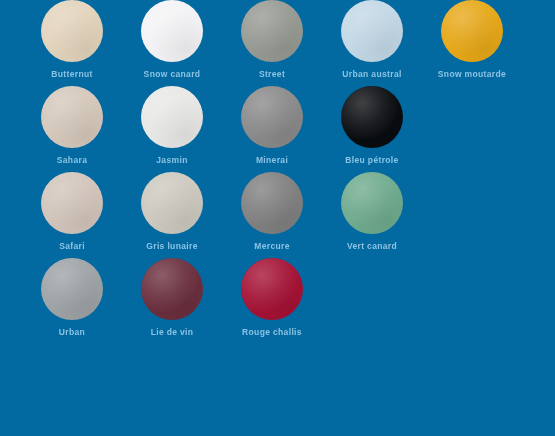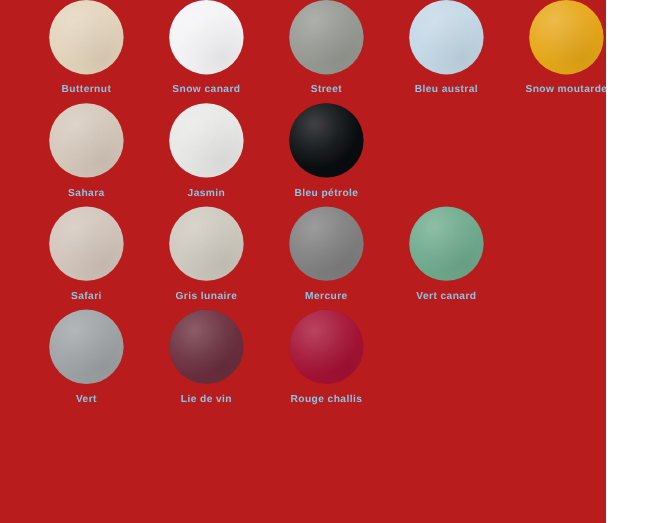--- a/index.html
+++ b/index.html
@@ -8,23 +8,23 @@
     background: #ffffff;
   }
   body {
     width: 555px;
     height: 436px;
     overflow: hidden;
     font-family: "Liberation Sans", sans-serif;
   }
   #swatch-board {
     position: relative;
-    width: 505px;
+    width: 555px;
     height: 436px;
-    background: #b91c1c;
+    background: #0369a1;
   }
   .swatch-row {
     display: flex;
     flex-direction: row;
     align-items: flex-start;
     height: 86px;
     padding-left: 22px;
     box-sizing: border-box;
   }
   .swatch-cell {
@@ -74,35 +74,39 @@
       <div class="swatch-cell">
         <div class="swatch-disc" style="background: rgb(244, 244, 246);"></div>
         <div class="swatch-label">Snow canard</div>
       </div>
       <div class="swatch-cell">
         <div class="swatch-disc" style="background: rgb(151, 154, 147);"></div>
         <div class="swatch-label">Street</div>
       </div>
       <div class="swatch-cell">
         <div class="swatch-disc" style="background: rgb(195, 216, 230);"></div>
-        <div class="swatch-label">Bleu austral</div>
+        <div class="swatch-label">Urban austral</div>
       </div>
       <div class="swatch-cell">
         <div class="swatch-disc" style="background: rgb(231, 168, 24);"></div>
         <div class="swatch-label">Snow moutarde</div>
       </div>
     </div>
     <div class="swatch-row">
       <div class="swatch-cell">
         <div class="swatch-disc" style="background: rgb(213, 200, 187);"></div>
         <div class="swatch-label">Sahara</div>
       </div>
       <div class="swatch-cell">
         <div class="swatch-disc" style="background: rgb(232, 232, 230);"></div>
         <div class="swatch-label">Jasmin</div>
+      </div>
+      <div class="swatch-cell">
+        <div class="swatch-disc" style="background: rgb(138, 138, 138);"></div>
+        <div class="swatch-label">Minerai</div>
       </div>
       <div class="swatch-cell">
         <div class="swatch-disc" style="background: rgb(10, 13, 16);"></div>
         <div class="swatch-label">Bleu pétrole</div>
       </div>
     </div>
     <div class="swatch-row">
       <div class="swatch-cell">
         <div class="swatch-disc" style="background: rgb(210, 197, 187);"></div>
         <div class="swatch-label">Safari</div>
@@ -116,21 +120,21 @@
         <div class="swatch-label">Mercure</div>
       </div>
       <div class="swatch-cell">
         <div class="swatch-disc" style="background: rgb(111, 171, 142);"></div>
         <div class="swatch-label">Vert canard</div>
       </div>
     </div>
     <div class="swatch-row">
       <div class="swatch-cell">
         <div class="swatch-disc" style="background: rgb(158, 163, 166);"></div>
-        <div class="swatch-label">Vert</div>
+        <div class="swatch-label">Urban</div>
       </div>
       <div class="swatch-cell">
         <div class="swatch-disc" style="background: rgb(107, 47, 62);"></div>
         <div class="swatch-label">Lie de vin</div>
       </div>
       <div class="swatch-cell">
         <div class="swatch-disc" style="background: rgb(165, 18, 53);"></div>
         <div class="swatch-label">Rouge challis</div>
       </div>
     </div>

